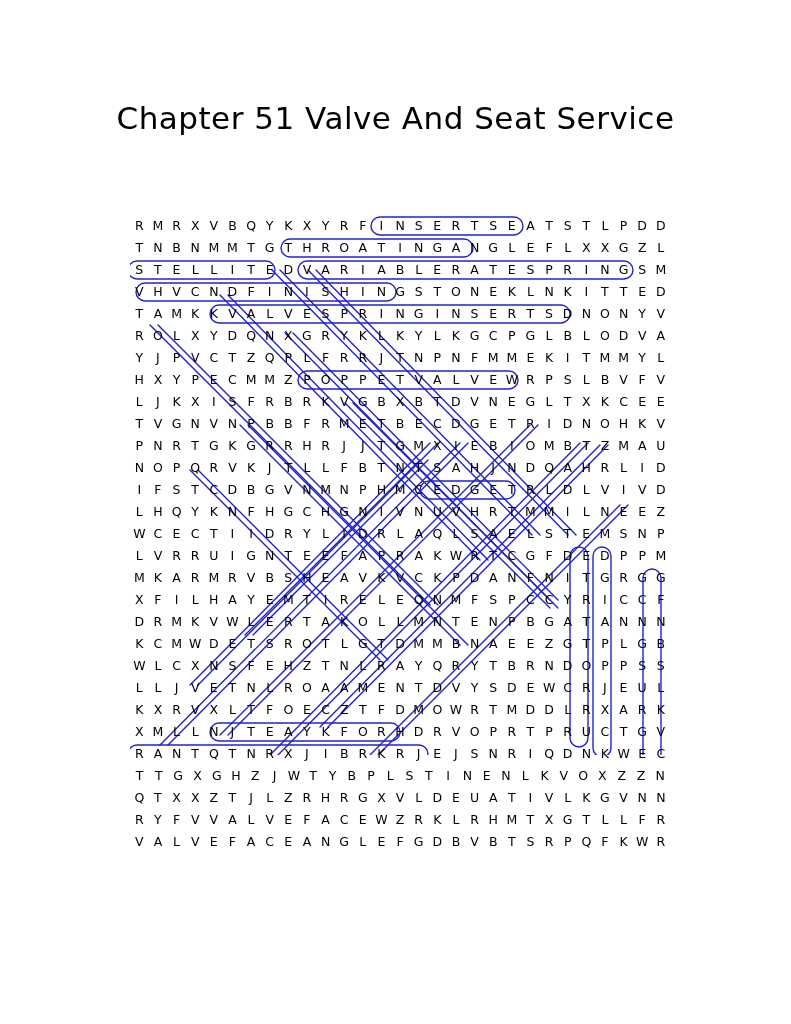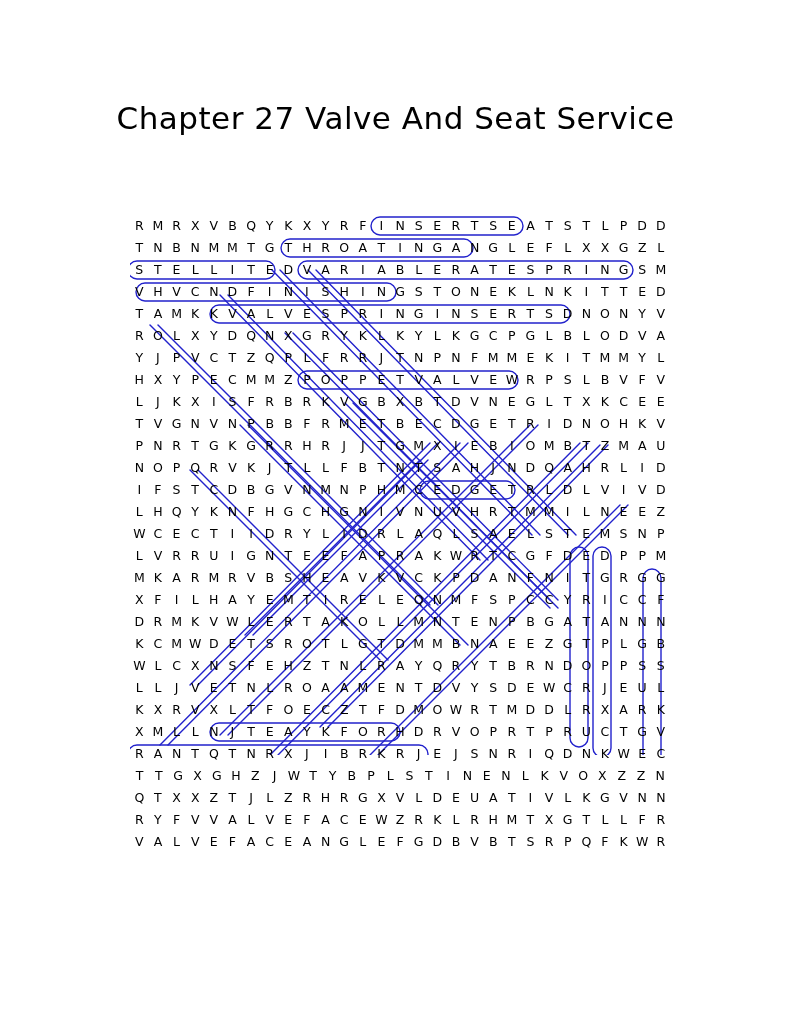--- a/index.html
+++ b/index.html
@@ -74,21 +74,21 @@
     stroke: #2222cc;
     fill: none;
     stroke-width: 1.4;
   }
 </style>
 </head>
 <body>
 
 <div class="page">
 
-  <div class="title">Chapter 27 Valve And Seat Service</div>
+  <div class="title">Chapter 51 Valve And Seat Service</div>
 
   <div class="puzzle-wrap">
 
     <svg class="overlay" viewBox="0 0 540 540" xmlns="http://www.w3.org/2000/svg">
 
       <rect x="241" y="2" width="152" height="18" rx="9" ry="9"></rect>
       <rect x="151" y="24" width="192" height="18" rx="9" ry="9"></rect>
       <rect x="-2" y="46" width="147" height="18" rx="9" ry="9"></rect>
       <rect x="168" y="46" width="335" height="18" rx="9" ry="9"></rect>
       <rect x="6" y="68" width="260" height="18" rx="9" ry="9"></rect>

